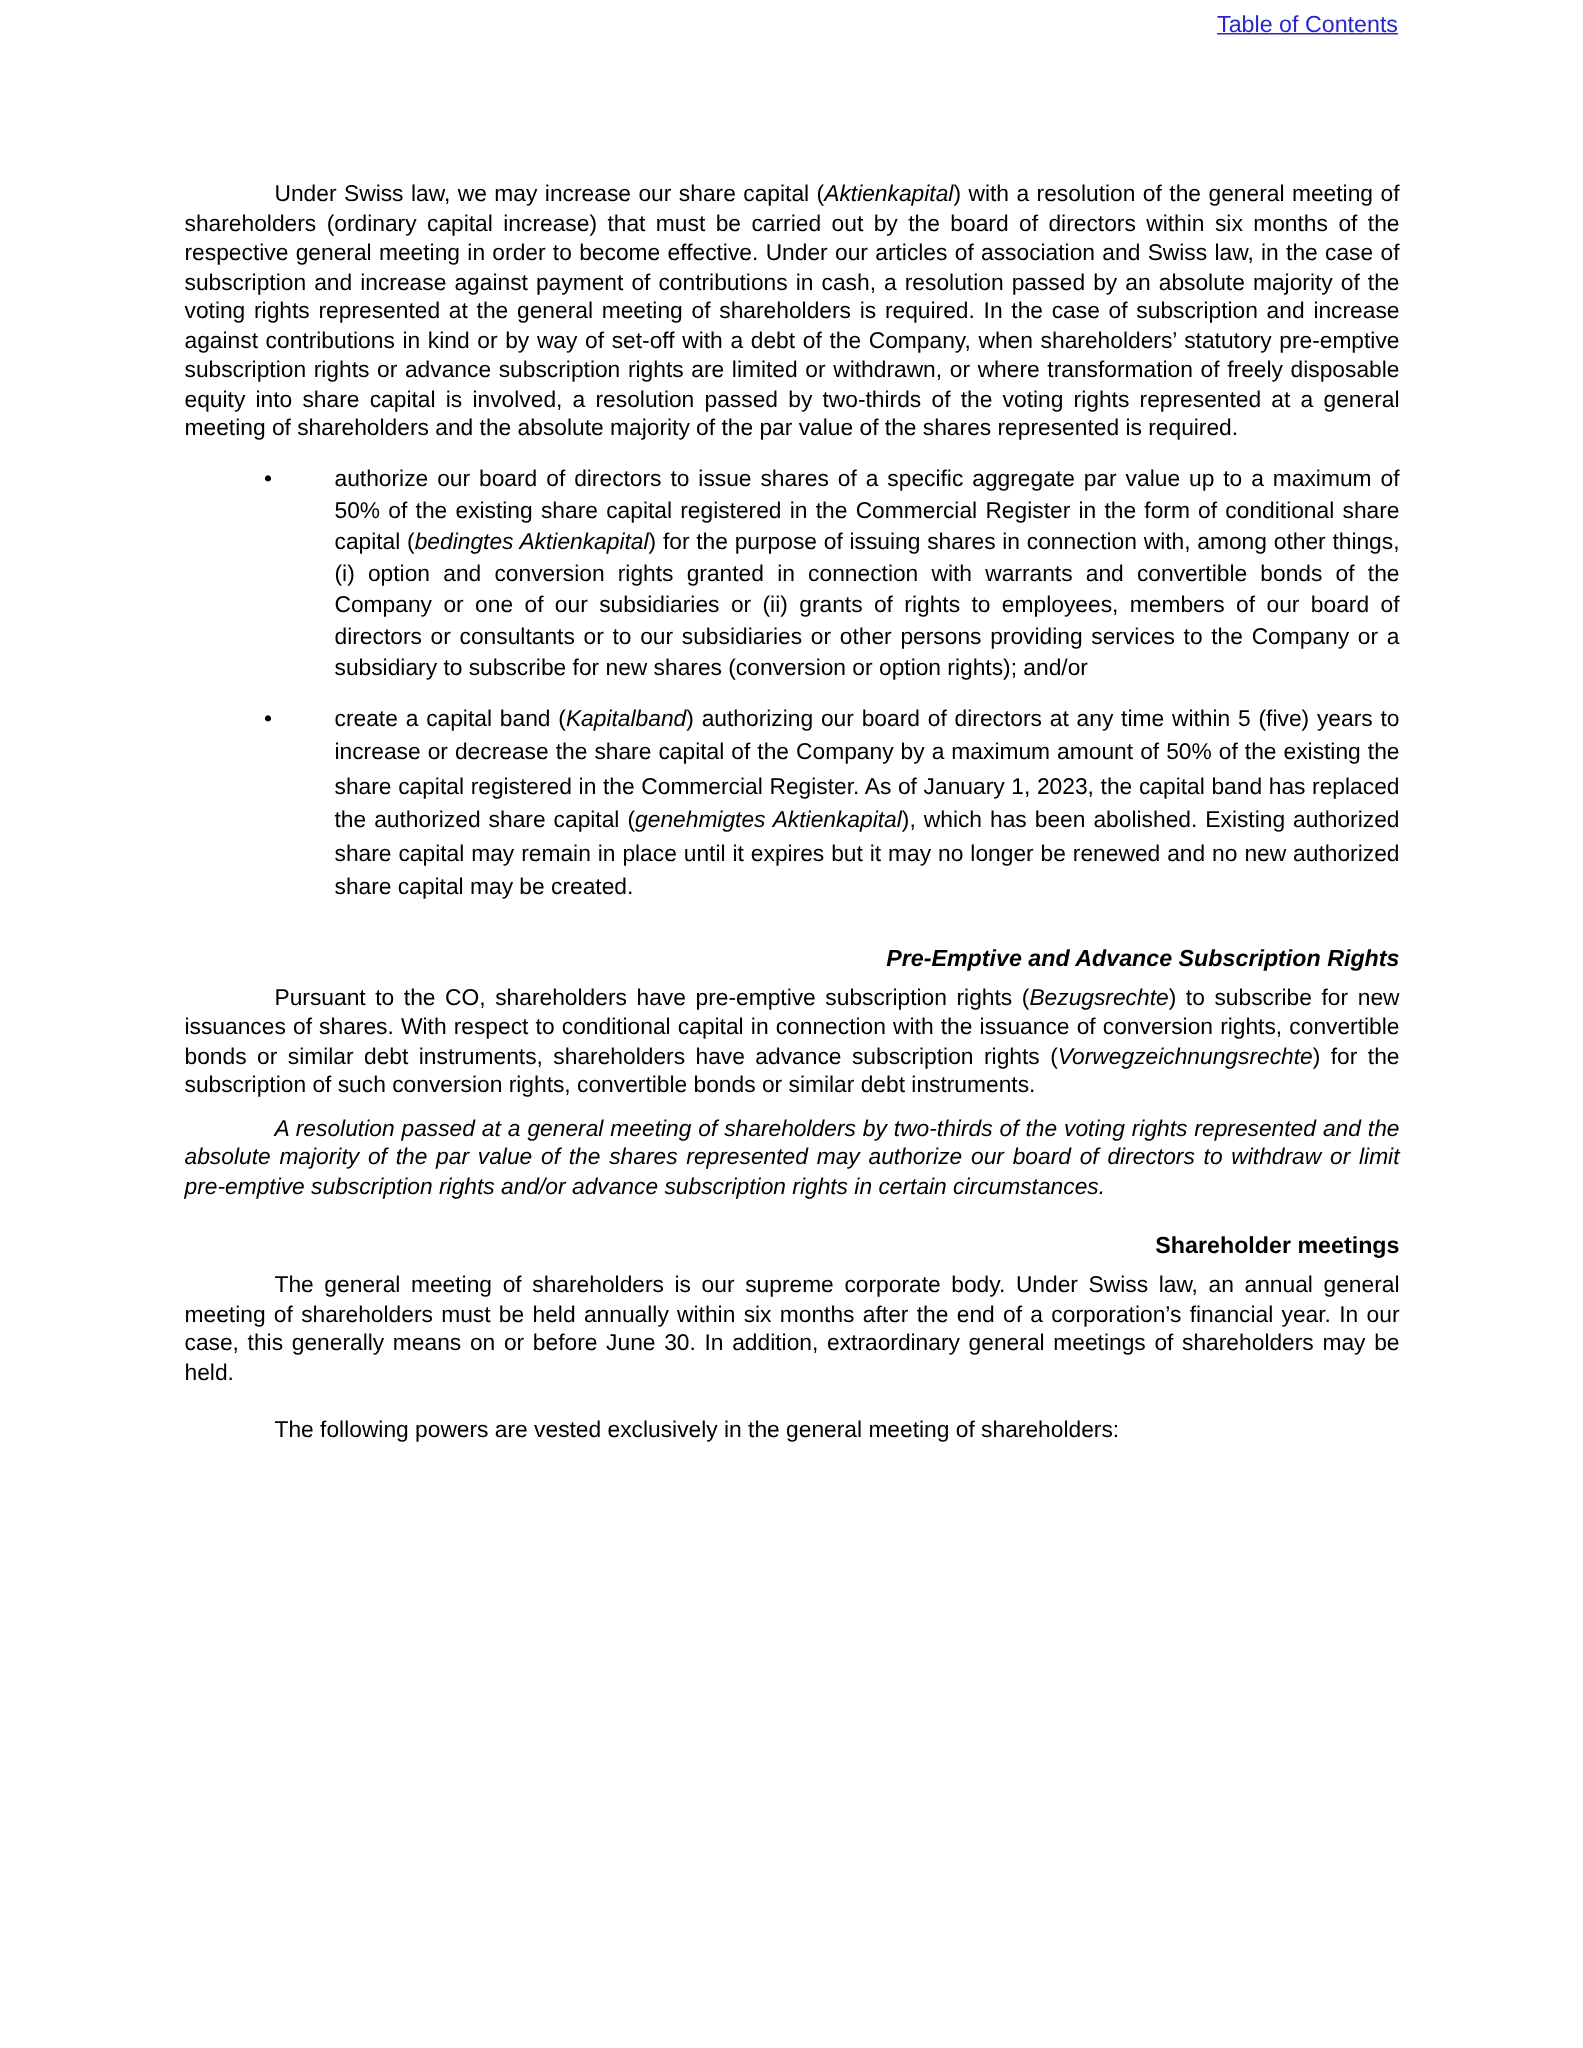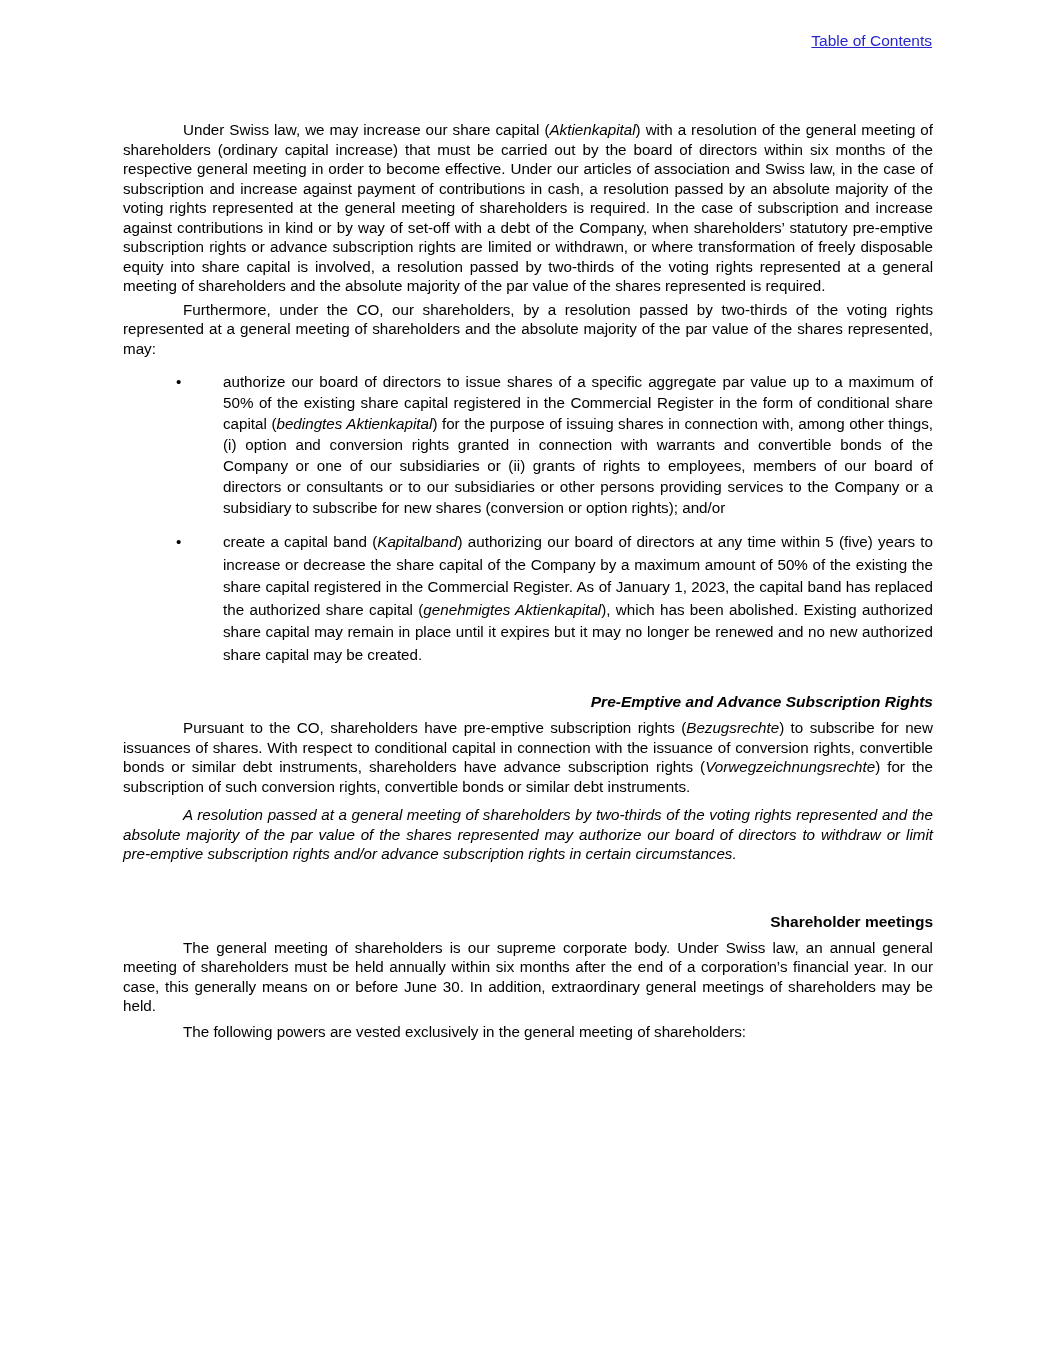--- a/index.html
+++ b/index.html
@@ -15,21 +15,21 @@
     color: #000000;
   }
   .page {
     position: relative;
     width: 1055px;
     height: 1365px;
     overflow: hidden;
   }
   .toc-link {
     position: absolute;
-    top: 32px;
+    top: 8px;
     right: 123px;
     font-size: 15.5px;
     line-height: 18px;
     color: #2626cc;
     text-decoration: underline;
     cursor: pointer;
     white-space: nowrap;
   }
   .content {
     position: absolute;
@@ -39,21 +39,21 @@
     font-size: 15.2px;
     line-height: 19.5px;
     text-align: justify;
   }
   .content p {
     margin: 0;
     text-indent: 60px;
   }
   .content p.mt4  { margin-top: 4px; }
   .content p.mt9  { margin-top: 9px; font-style: italic; }
-  .content p.mt10 { margin-top: 6px; }
+  .content p.mt10 { margin-top: 19px; }
   i { font-style: italic; }
   ul.bullet-list {
     list-style: none;
     margin: 13px 0 0 0;
     padding: 0;
   }
   ul.bullet-list li {
     position: relative;
     padding-left: 100px;
     text-align: justify;
@@ -72,36 +72,35 @@
     margin: 0;
     text-align: right;
     font-weight: bold;
   }
   h2.heading-italic {
     font-style: italic;
     margin-top: 26px;
     margin-bottom: 7px;
   }
   h2.heading-plain {
-    margin-top: 48px;
+    margin-top: 20px;
     margin-bottom: 7px;
   }
 </style>
 </head>
 <body>
 
 <div class="page">
 
   <a class="toc-link">Table of Contents</a>
 
   <div class="content">
 
     <p><span>Under Swiss law, we may increase our share capital (</span><i>Aktienkapital</i><span>) with a resolution of the general meeting of shareholders (ordinary capital increase) that must be carried out by the board of directors within six months of the respective general meeting in order to become effective. Under our articles of association and Swiss law, in the case of subscription and increase against payment of contributions in cash, a resolution passed by an absolute majority of the voting rights represented at the general meeting of shareholders is required. In the case of subscription and increase against contributions in kind or by way of set-off with a debt of the Company, when shareholders’ statutory pre-emptive subscription rights or advance subscription rights are limited or withdrawn, or where transformation of freely disposable equity into share capital is involved, a resolution passed by two-thirds of the voting rights represented at a general meeting of shareholders and the absolute majority of the par value of the shares represented is required.</span></p>
 
-    <p class="mt4">Furthermore, under the CO, our shareholders, by a resolution passed by two-thirds of the voting rights represented at a general meeting of shareholders and the absolute majority of the par value of the shares represented, may:</p>
 
     <ul class="bullet-list">
       <li class="bullet-1">
         <span class="marker">•</span>
         <span><span>authorize our board of directors to issue shares of a specific aggregate par value up to a maximum of 50% of the existing share capital registered in the Commercial Register in the form of conditional share capital (</span><i>bedingtes Aktienkapital</i><span>) for the purpose of issuing shares in connection with, among other things, (i) option and conversion rights granted in connection with warrants and convertible bonds of the Company or one of our subsidiaries or (ii) grants of rights to employees, members of our board of directors or consultants or to our subsidiaries or other persons providing services to the Company or a subsidiary to subscribe for new shares (conversion or option rights); and/or</span></span>
       </li>
       <li class="bullet-2">
         <span class="marker">•</span>
         <span><span>create a capital band (</span><i>Kapitalband</i><span>) authorizing our board of directors at any time within 5 (five) years to increase or decrease the share capital of the Company by a maximum amount of 50% of the existing the share capital registered in the Commercial Register. As of January 1, 2023, the capital band has replaced the authorized share capital (</span><i>genehmigtes Aktienkapital</i><span>), which has been abolished. Existing authorized share capital may remain in place until it expires but it may no longer be renewed and no new authorized share capital may be created.</span></span>
       </li>

